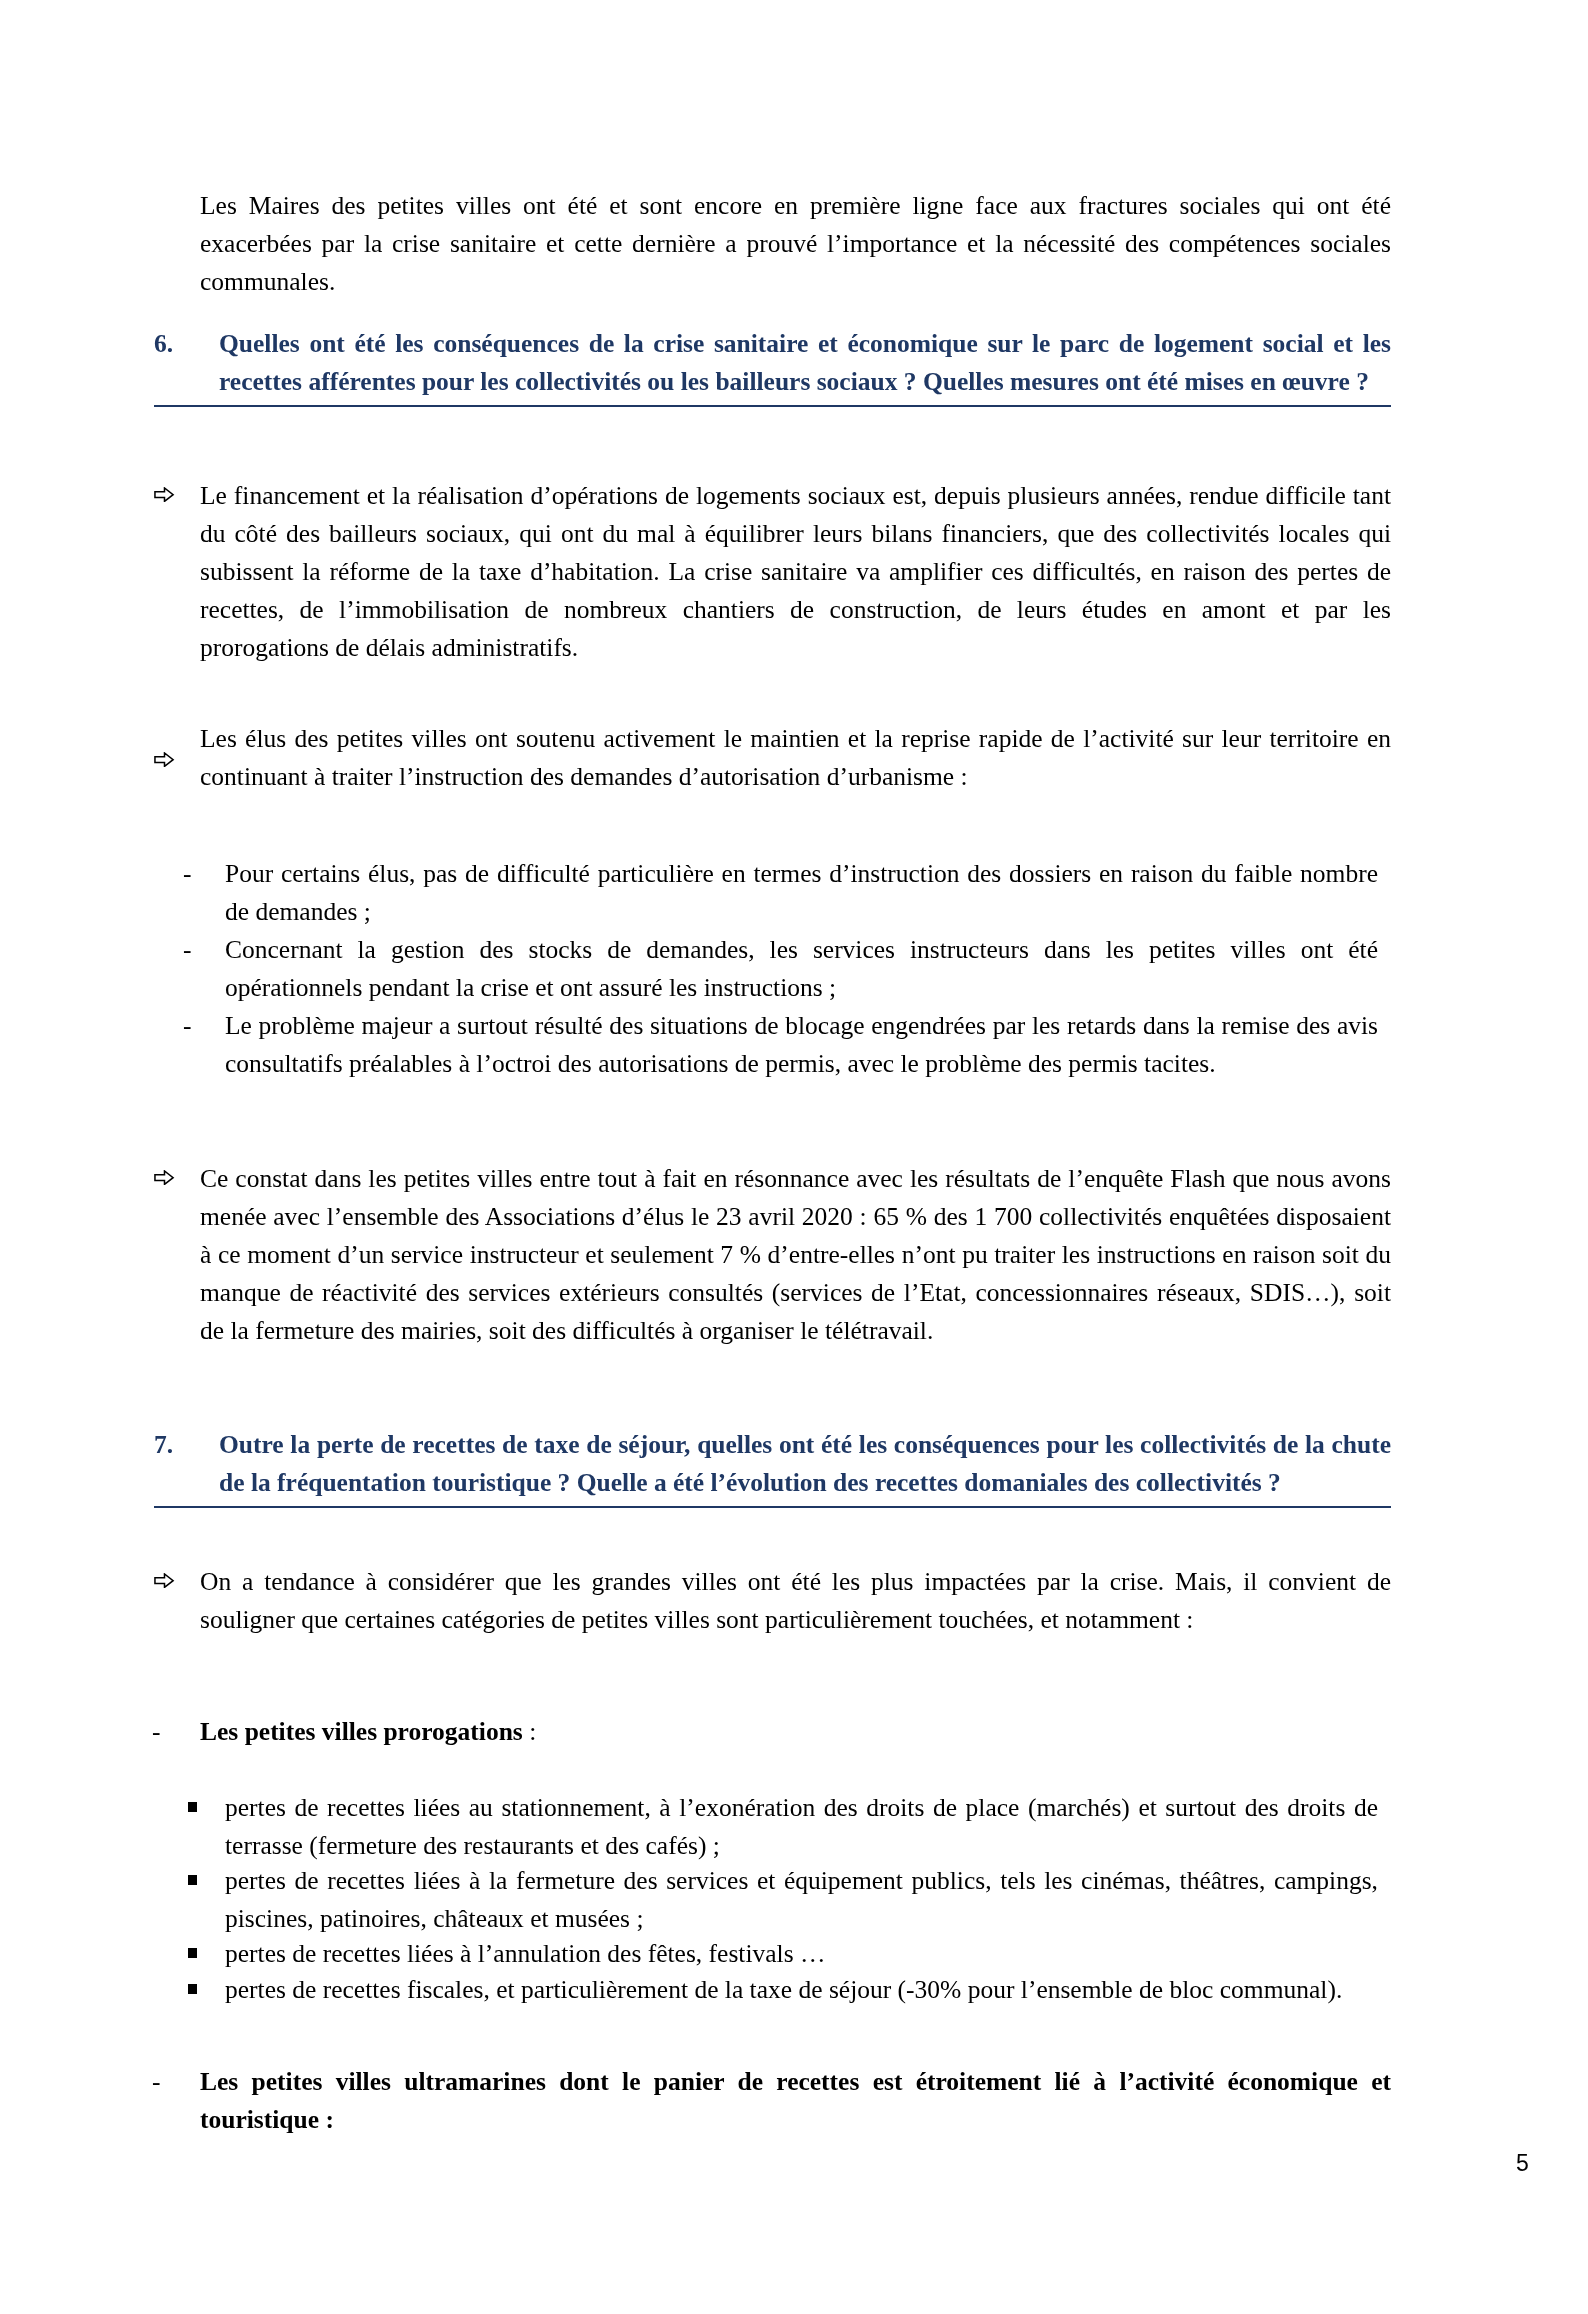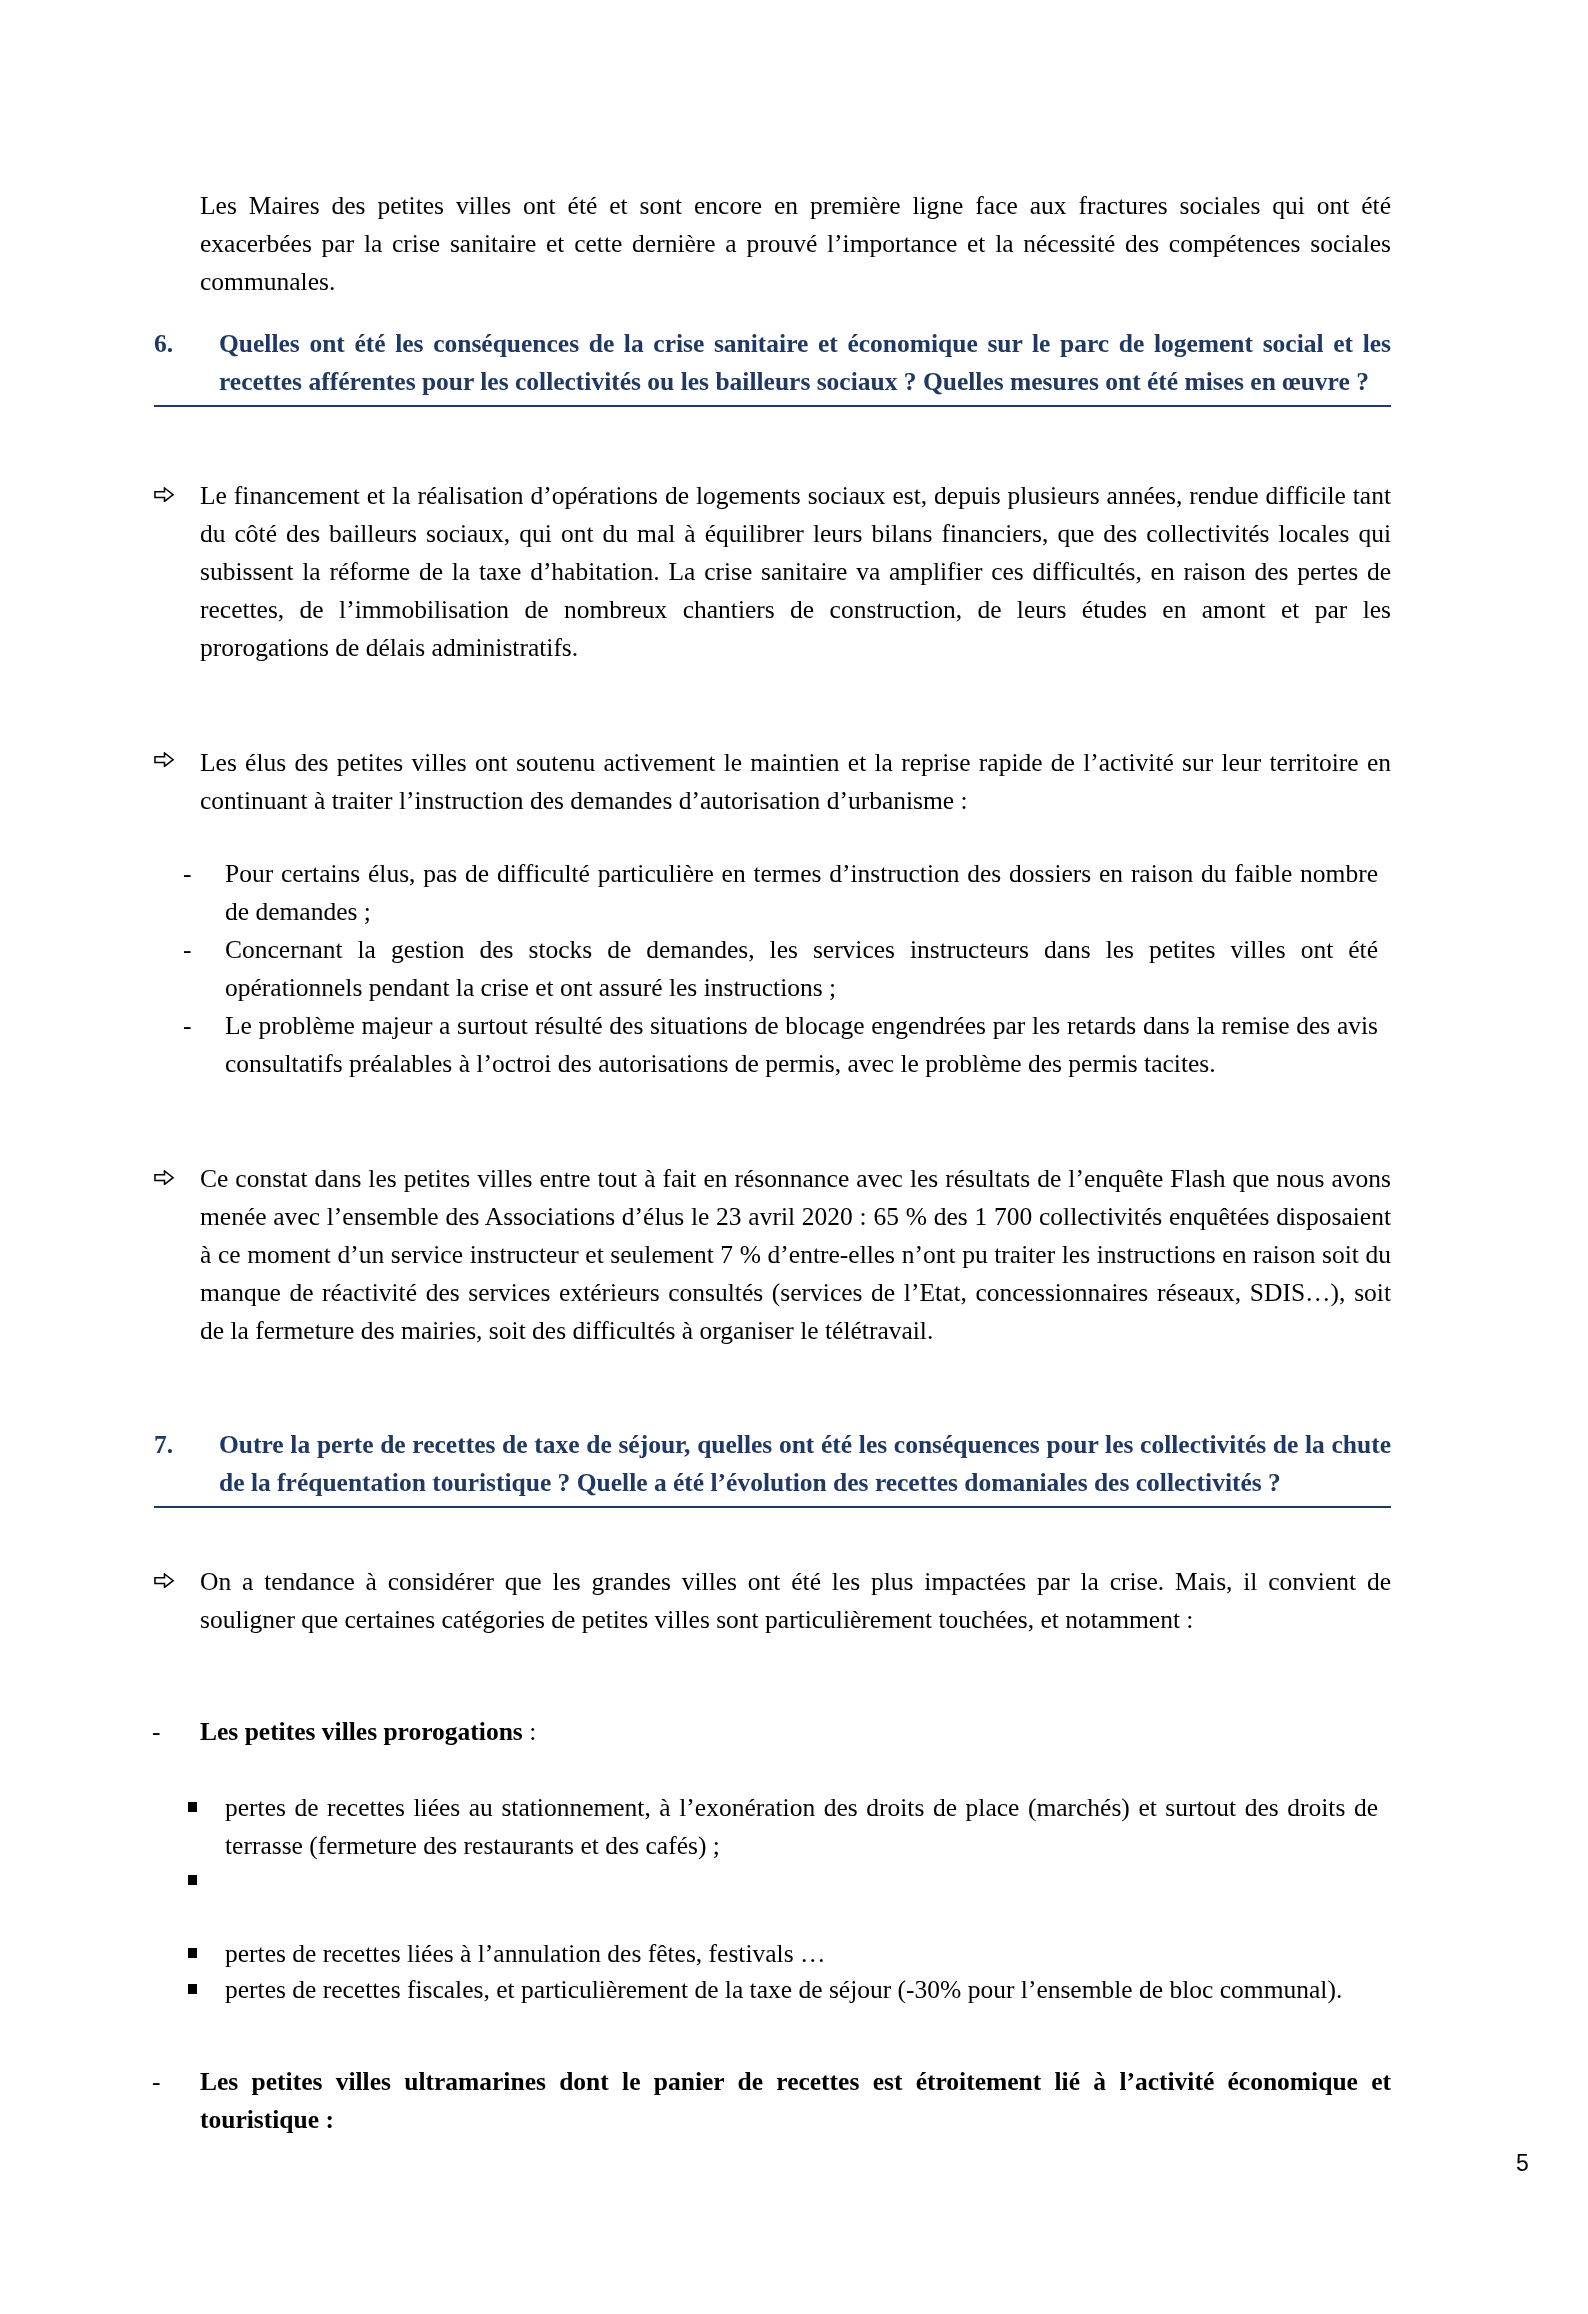--- a/index.html
+++ b/index.html
@@ -53,21 +53,21 @@
   </span>
   <div class="block last-left" style="top:477px;">
     <p>Le financement et la réalisation d’opérations de logements sociaux est, depuis plusieurs années, rendue difficile tant du côté des bailleurs sociaux, qui ont du mal à équilibrer leurs bilans financiers, que des collectivités locales qui subissent la réforme de la taxe d’habitation. La crise sanitaire va amplifier ces difficultés, en raison des pertes de recettes, de l’immobilisation de nombreux chantiers de construction, de leurs études en amont et par les prorogations de délais administratifs.</p>
   </div>
 
   <span class="arrow" style="top:742px;">
     <svg width="21" height="15.4" viewBox="0 0 22 16">
         <path d="M1 5 H11 V1 L20 8 L11 15 V11 H1 Z" fill="none" stroke="#000" stroke-width="1.6"></path>
       </svg>
   </span>
-  <div class="block last-left" style="top:744px;">
+  <div class="block last-left" style="top:720px;">
     <p>Les élus des petites villes ont soutenu activement le maintien et la reprise rapide de l’activité sur leur territoire en continuant à traiter l’instruction des demandes d’autorisation d’urbanisme :</p>
   </div>
 
   <span class="dash" style="top:855px;">-</span>
   <div class="sub-text" style="top:855px;">Pour certains élus, pas de difficulté particulière en termes d’instruction des dossiers en raison du faible nombre de demandes ;</div>
 
   <span class="dash" style="top:931px;">-</span>
   <div class="sub-text" style="top:931px;">Concernant la gestion des stocks de demandes, les services instructeurs dans les petites villes ont été opérationnels pendant la crise et ont assuré les instructions ;</div>
 
   <span class="dash" style="top:1007px;">-</span>
@@ -102,20 +102,21 @@
   </div>
 
   <span class="sq" style="top:1789px;">
       <span></span>
     </span>
   <div class="sub-text" style="top:1789px;">pertes de recettes liées au stationnement, à l’exonération des droits de place (marchés) et surtout des droits de terrasse (fermeture des restaurants et des cafés) ;</div>
 
   <span class="sq" style="top:1862px;">
       <span></span>
     </span>
+  <div class="sub-text" style="top:1862px;">pertes de recettes liées à la fermeture des services et équipement publics, tels les cinémas, théâtres, campings, piscines, patinoires, châteaux et musées ;</div>
 
   <span class="sq" style="top:1935px;">
       <span></span>
     </span>
   <div class="sub-text" style="top:1935px;">pertes de recettes liées à l’annulation des fêtes, festivals …</div>
 
   <span class="sq" style="top:1971px;">
       <span></span>
     </span>
   <div class="sub-text" style="top:1971px;">pertes de recettes fiscales, et particulièrement de la taxe de séjour (-30% pour l’ensemble de bloc communal).</div>

